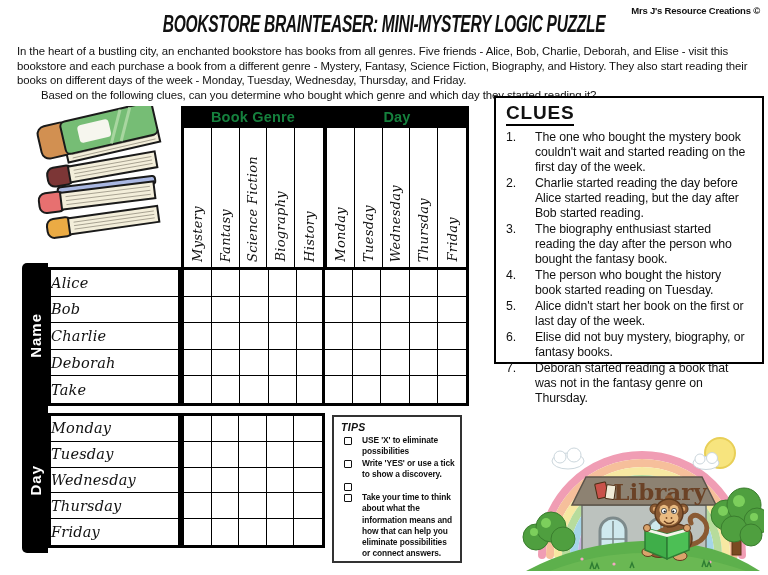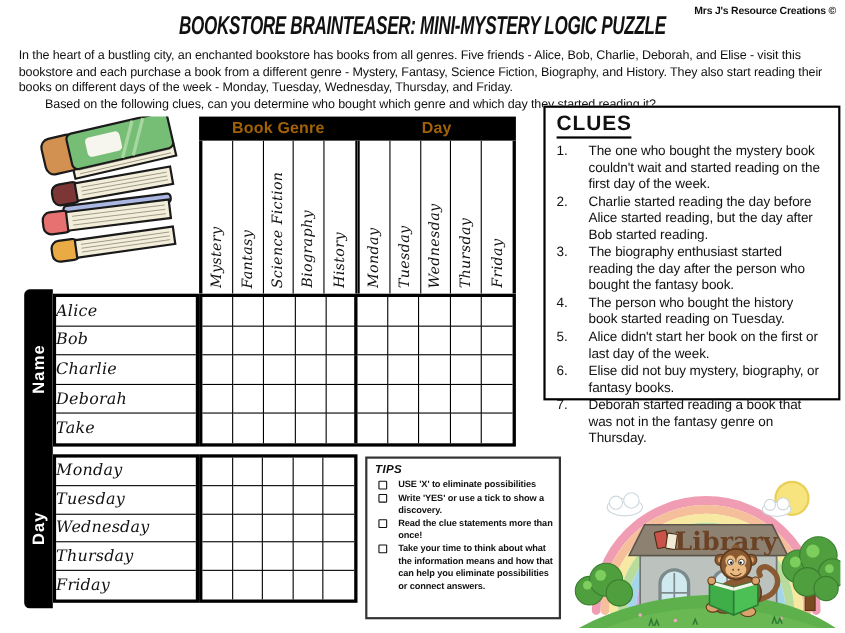--- a/index.html
+++ b/index.html
@@ -9,21 +9,21 @@
 
   
   #credit{top:5px;right:8px;font-size:9.5px;font-weight:700;letter-spacing:-0.2px;}
   #title-wrap{top:12px;left:0;width:768px;text-align:center;}
   #title{display:inline-block;white-space:nowrap;font-size:21px;font-weight:700;font-style:italic;
          letter-spacing:-0.4px;transform:scaleX(0.74) scaleY(1.12);transform-origin:center;}
   #intro{top:44px;left:17px;width:746px;font-size:11.4px;line-height:1.28;letter-spacing:-0.1px;}
   #intro .q{margin-top:0;padding-left:24px;}
 
   
-  #group-header{left:181px;top:106px;width:288px;height:22px;background:#000;color:#a16207;display:flex;}
+  #group-header{left:181px;top:106px;width:288px;height:22px;background:#000;color:#15803d;display:flex;}
   #group-header span{width:50%;text-align:center;font-weight:700;font-size:14.5px;line-height:22px;letter-spacing:0.2px;}
 
   
   .strip{top:128px;height:139px;width:144px;box-sizing:border-box;display:grid;grid-template-columns:repeat(5,1fr);background:#fff;}
   #genre-strip{left:181px;border-left:3px solid #000;border-right:2px solid #000;}
   #day-strip{left:325px;border-left:2px solid #000;border-right:3px solid #000;}
   .vcol{border-right:1.5px solid #000;display:flex;justify-content:center;align-items:flex-end;padding-bottom:5px;overflow:hidden;}
   .vcol:last-child{border-right:none;}
   .vlabel{writing-mode:vertical-rl;transform:rotate(180deg);white-space:nowrap;line-height:1;
           font-family:"DejaVu Serif",serif;font-style:italic;font-size:13px;letter-spacing:0.3px;}
@@ -47,21 +47,21 @@
   #name-cells{left:181px;top:267px;width:288px;height:139px;grid-template-columns:repeat(10,1fr);grid-auto-rows:1fr;}
   #day-cells{left:181px;top:413px;width:144px;height:135px;grid-template-columns:repeat(5,1fr);grid-auto-rows:1fr;}
   .cell,.dcell{border-right:1.5px solid #000;border-bottom:1.5px solid #000;}
   .cell:nth-child(10n){border-right:none;}
   .cell:nth-child(10n+5){border-right:3px solid #000;}
   .cell:nth-child(n+41){border-bottom:none;}
   .dcell:nth-child(5n){border-right:none;}
   .dcell:nth-child(n+21){border-bottom:none;}
 
   
-  #tips-box{left:332px;top:415px;width:178px;height:148px;box-sizing:border-box;border:2px solid #333;
+  #tips-box{left:332px;top:415px;width:130px;height:148px;box-sizing:border-box;border:2px solid #333;
             padding:4px 4px 2px 6px;background:#fff;}
   #tips-title{font-size:10.5px;font-weight:700;font-style:italic;letter-spacing:0.3px;margin:0 0 2px 1px;}
   .tip{display:grid;grid-template-columns:22px 1fr;margin-bottom:1px;}
   .tick-box{width:6px;height:6px;border:1.6px solid #111;border-radius:1px;margin:2px 0 0 4px;}
   .tip-text{font-size:8.4px;font-weight:700;line-height:1.32;letter-spacing:-0.1px;}
 
   
   #clues-box{left:494px;top:96px;width:270px;height:268px;box-sizing:border-box;border:2.5px solid #000;
              padding:4px 13px 0 10px;background:#fff;}
   #clues-title{display:inline-block;font-size:19px;font-weight:700;letter-spacing:0.8px;
@@ -267,21 +267,20 @@
   <div class="tip">
     <span class="tick-box"></span>
     <span class="tip-text">USE 'X' to eliminate possibilities</span>
   </div>
   <div class="tip">
     <span class="tick-box"></span>
     <span class="tip-text">Write 'YES' or use a tick to show a discovery.</span>
   </div>
   <div class="tip">
     <span class="tick-box"></span>
-    <span class="tip-text">Read the clue statements more than once!</span>
   </div>
   <div class="tip">
     <span class="tick-box"></span>
     <span class="tip-text">Take your time to think about what the information means and how that can help you eliminate possibilities or connect answers.</span>
   </div>
 </div>
 
 <div id="clues-box" class="abs">
   <div id="clues-title">CLUES</div>
   <div class="clue">

